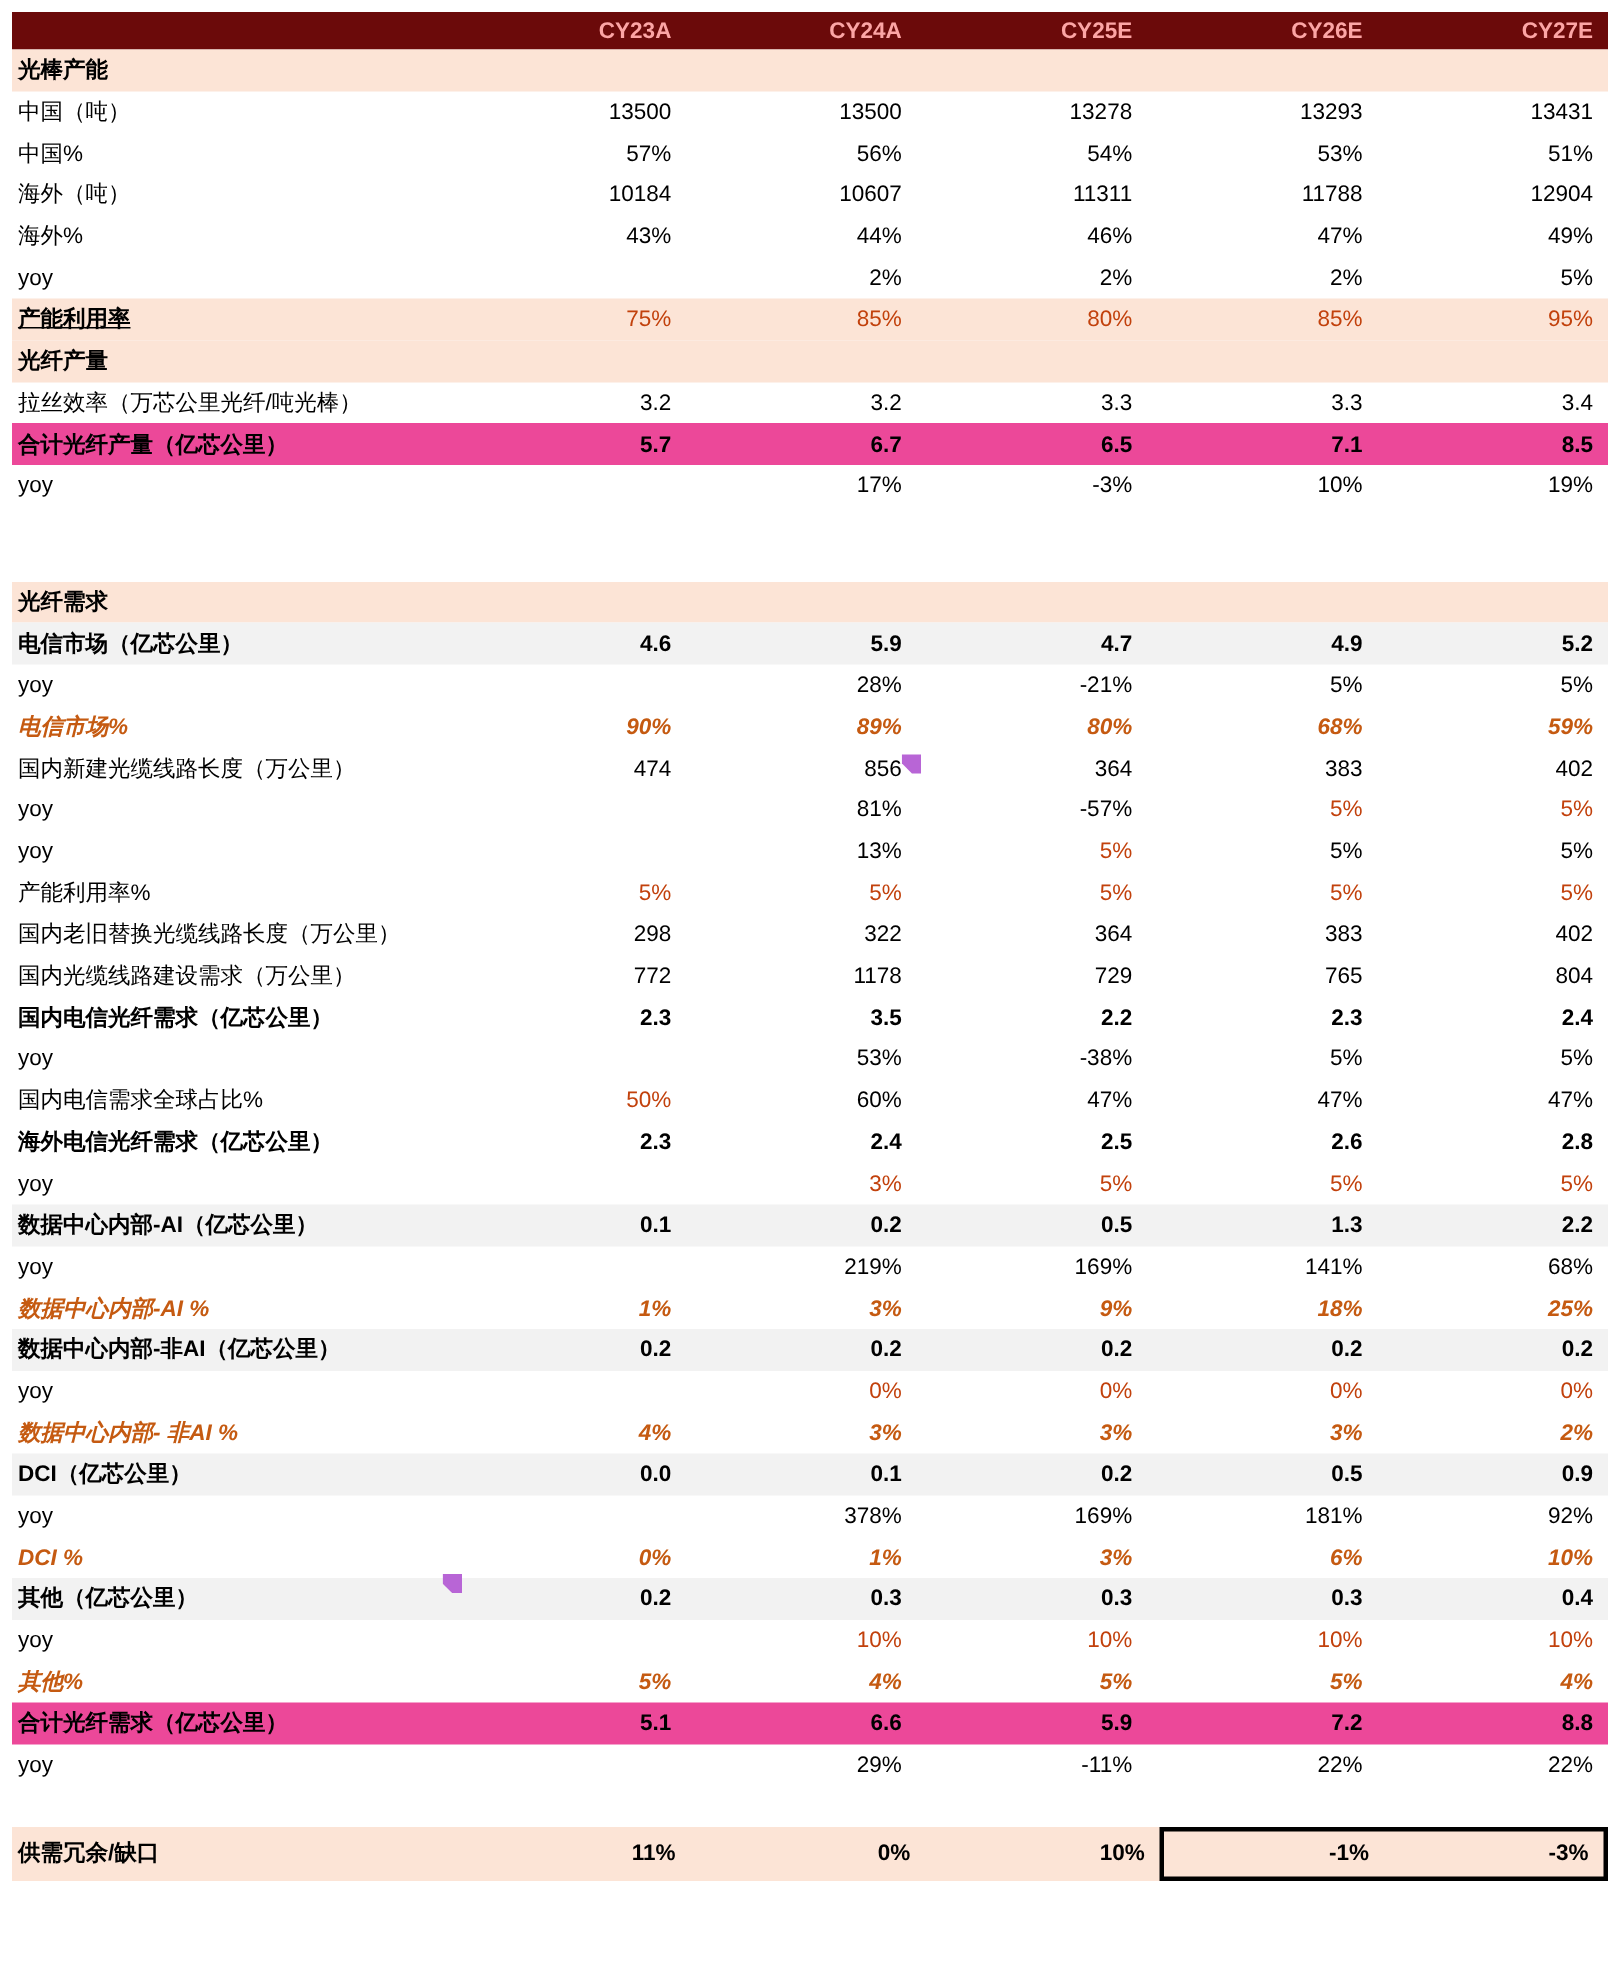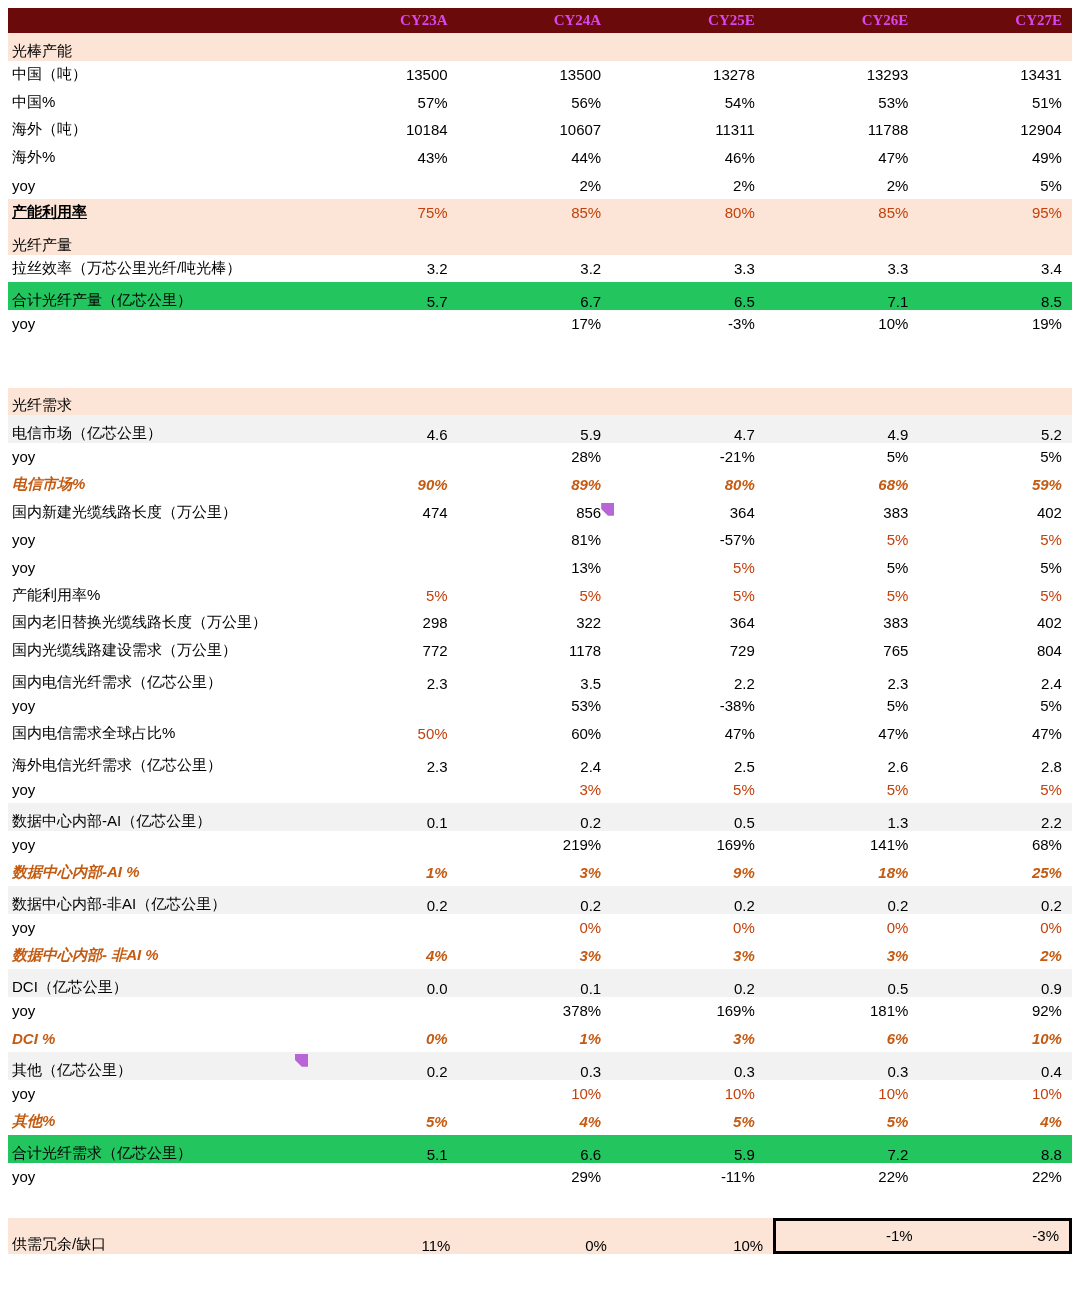--- a/index.html
+++ b/index.html
@@ -14,45 +14,44 @@
     width: 1064px;
     margin: 8px 0 0 8px;
   }
   .row {
     display: flex;
     height: 27.7px;
     align-items: center;
   }
   .header-row {
     background: #6B0A0A;
-    color: #d946ef;
+    color: #fca5a5;
     font-weight: bold;
     height: 25px;
-    font-family: Liberation Serif, serif;
   }
   .cell { box-sizing: border-box; }
   .cell.label {
     flex: 0 0 296px;
     padding-left: 4px;
     text-align: left;
     white-space: nowrap;
     position: relative;
   }
   .cell.val {
     flex: 1 1 0;
     text-align: right;
     padding-right: 10px;
     position: relative;
     white-space: nowrap;
   }
   .gap { width: 100%; }
   .peach { background: #FCE4D6; }
   .band  { background: #F2F2F2; }
-  .gray  { background: #22c55e; gap: 48px; }
-  .bold  { font-weight: normal; align-items: flex-end; }
+  .gray  { background: #ec4899; gap: 48px; }
+  .bold  { font-weight: bold; }
   .bold-label .label { font-weight: bold; text-decoration: underline; }
   .orange { color: #C55A11; font-weight: bold; font-style: italic; }
   .red { color: #c2410c; }
   .tall { height: 36px; }
   .boxed {
     display: flex;
     flex: 2 1 0;
     align-self: stretch;
     align-items: center;
     border: 3px solid #000000;

